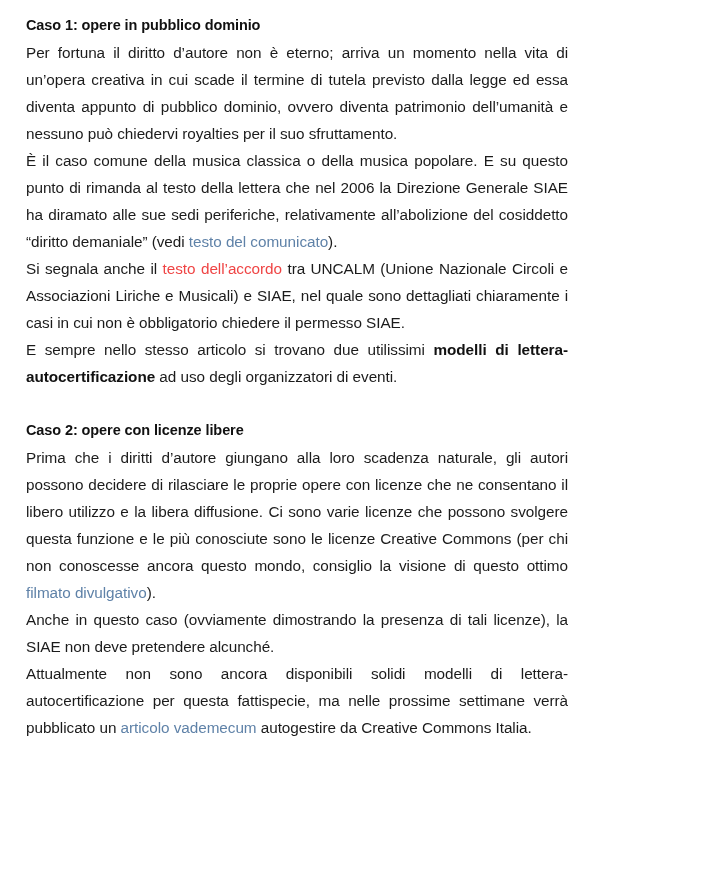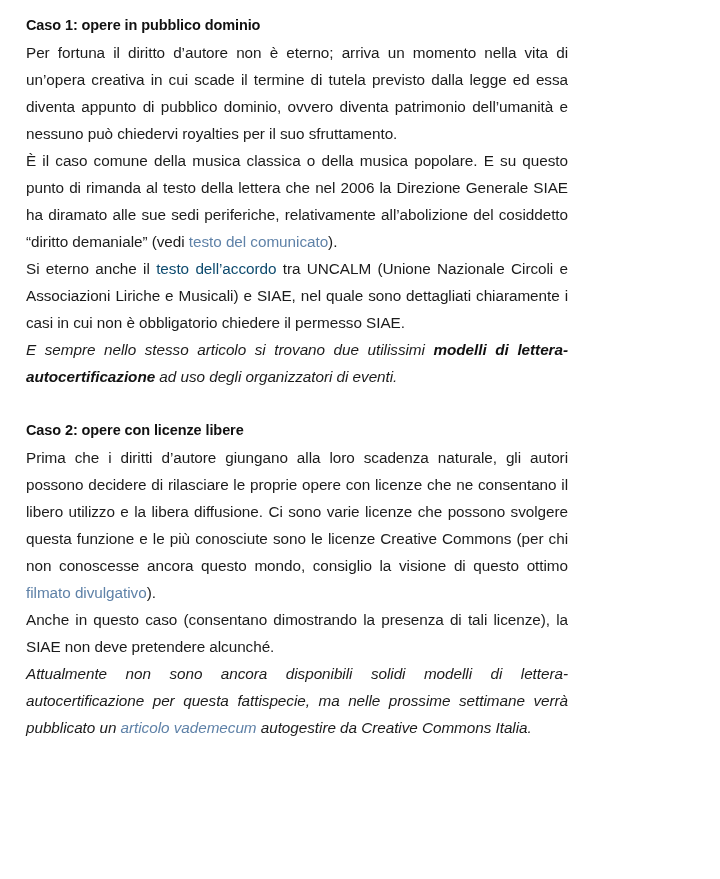--- a/index.html
+++ b/index.html
@@ -51,21 +51,20 @@
     text-align: justify;
     text-justify: inter-word;
     color: #1b1b1b;
     letter-spacing: -0.05px;
     hyphens: none;
   }
 
   
   p.para:last-child {
     margin-bottom: 0;
-    font-style: italic;
   }
 
   a.doclink,
   .doclink {
     color: #5f82a8;
     text-decoration: none;
   }
 
   .bold-run {
     font-weight: bold;
@@ -74,23 +73,23 @@
 </style>
 </head>
 <body style="background: rgb(255, 255, 255);">
 
 <div id="page" style="background: rgb(255, 255, 255);">
   <div id="sections-root">
       <div class="section">
         <h2 class="heading">Caso 1: opere in pubblico dominio</h2>
         <p class="para"><span>Per fortuna il diritto d’autore non è eterno; arriva un momento nella vita di un’opera creativa in cui scade il termine di tutela previsto dalla legge ed essa diventa appunto di pubblico dominio, ovvero diventa patrimonio dell’umanità e nessuno può chiedervi royalties per il suo sfruttamento.</span></p>
         <p class="para"><span>È il caso comune della musica classica o della musica popolare. E su questo punto di rimanda al testo della lettera che nel 2006 la Direzione Generale SIAE ha diramato alle sue sedi periferiche, relativamente all’abolizione del cosiddetto “diritto demaniale” (vedi </span><a class="doclink" href="#" style="color: rgb(95, 130, 168);">testo del comunicato</a><span>).</span></p>
-        <p class="para"><span>Si eterno anche il </span><a class="doclink" href="#" style="color: #0c4a6e;">testo dell’accordo</a><span> tra UNCALM (Unione Nazionale Circoli e Associazioni Liriche e Musicali) e SIAE, nel quale sono dettagliati chiaramente i casi in cui non è obbligatorio chiedere il permesso SIAE.</span></p>
+        <p class="para"><span>Si segnala anche il </span><a class="doclink" href="#" style="color: #ef4444;">testo dell’accordo</a><span> tra UNCALM (Unione Nazionale Circoli e Associazioni Liriche e Musicali) e SIAE, nel quale sono dettagliati chiaramente i casi in cui non è obbligatorio chiedere il permesso SIAE.</span></p>
         <p class="para"><span>E sempre nello stesso articolo si trovano due utilissimi </span><strong class="bold-run">modelli di lettera-autocertificazione</strong><span> ad uso degli organizzatori di eventi.</span></p>
       </div>
       <div class="section">
         <h2 class="heading">Caso 2: opere con licenze libere</h2>
         <p class="para"><span>Prima che i diritti d’autore giungano alla loro scadenza naturale, gli autori possono decidere di rilasciare le proprie opere con licenze che ne consentano il libero utilizzo e la libera diffusione. Ci sono varie licenze che possono svolgere questa funzione e le più conosciute sono le licenze Creative Commons (per chi non conoscesse ancora questo mondo, consiglio la visione di questo ottimo </span><a class="doclink" href="#" style="color: rgb(95, 130, 168);">filmato divulgativo</a><span>).</span></p>
-        <p class="para"><span>Anche in questo caso (consentano dimostrando la presenza di tali licenze), la SIAE non deve pretendere alcunché.</span></p>
+        <p class="para"><span>Anche in questo caso (ovviamente dimostrando la presenza di tali licenze), la SIAE non deve pretendere alcunché.</span></p>
         <p class="para"><span>Attualmente non sono ancora disponibili solidi modelli di lettera-autocertificazione per questa fattispecie, ma nelle prossime settimane verrà pubblicato un </span><a class="doclink" href="#" style="color: rgb(95, 130, 168);">articolo vademecum</a><span> autogestire da Creative Commons Italia.</span></p>
       </div>
     </div>
 </div>
 
 </body></html>

